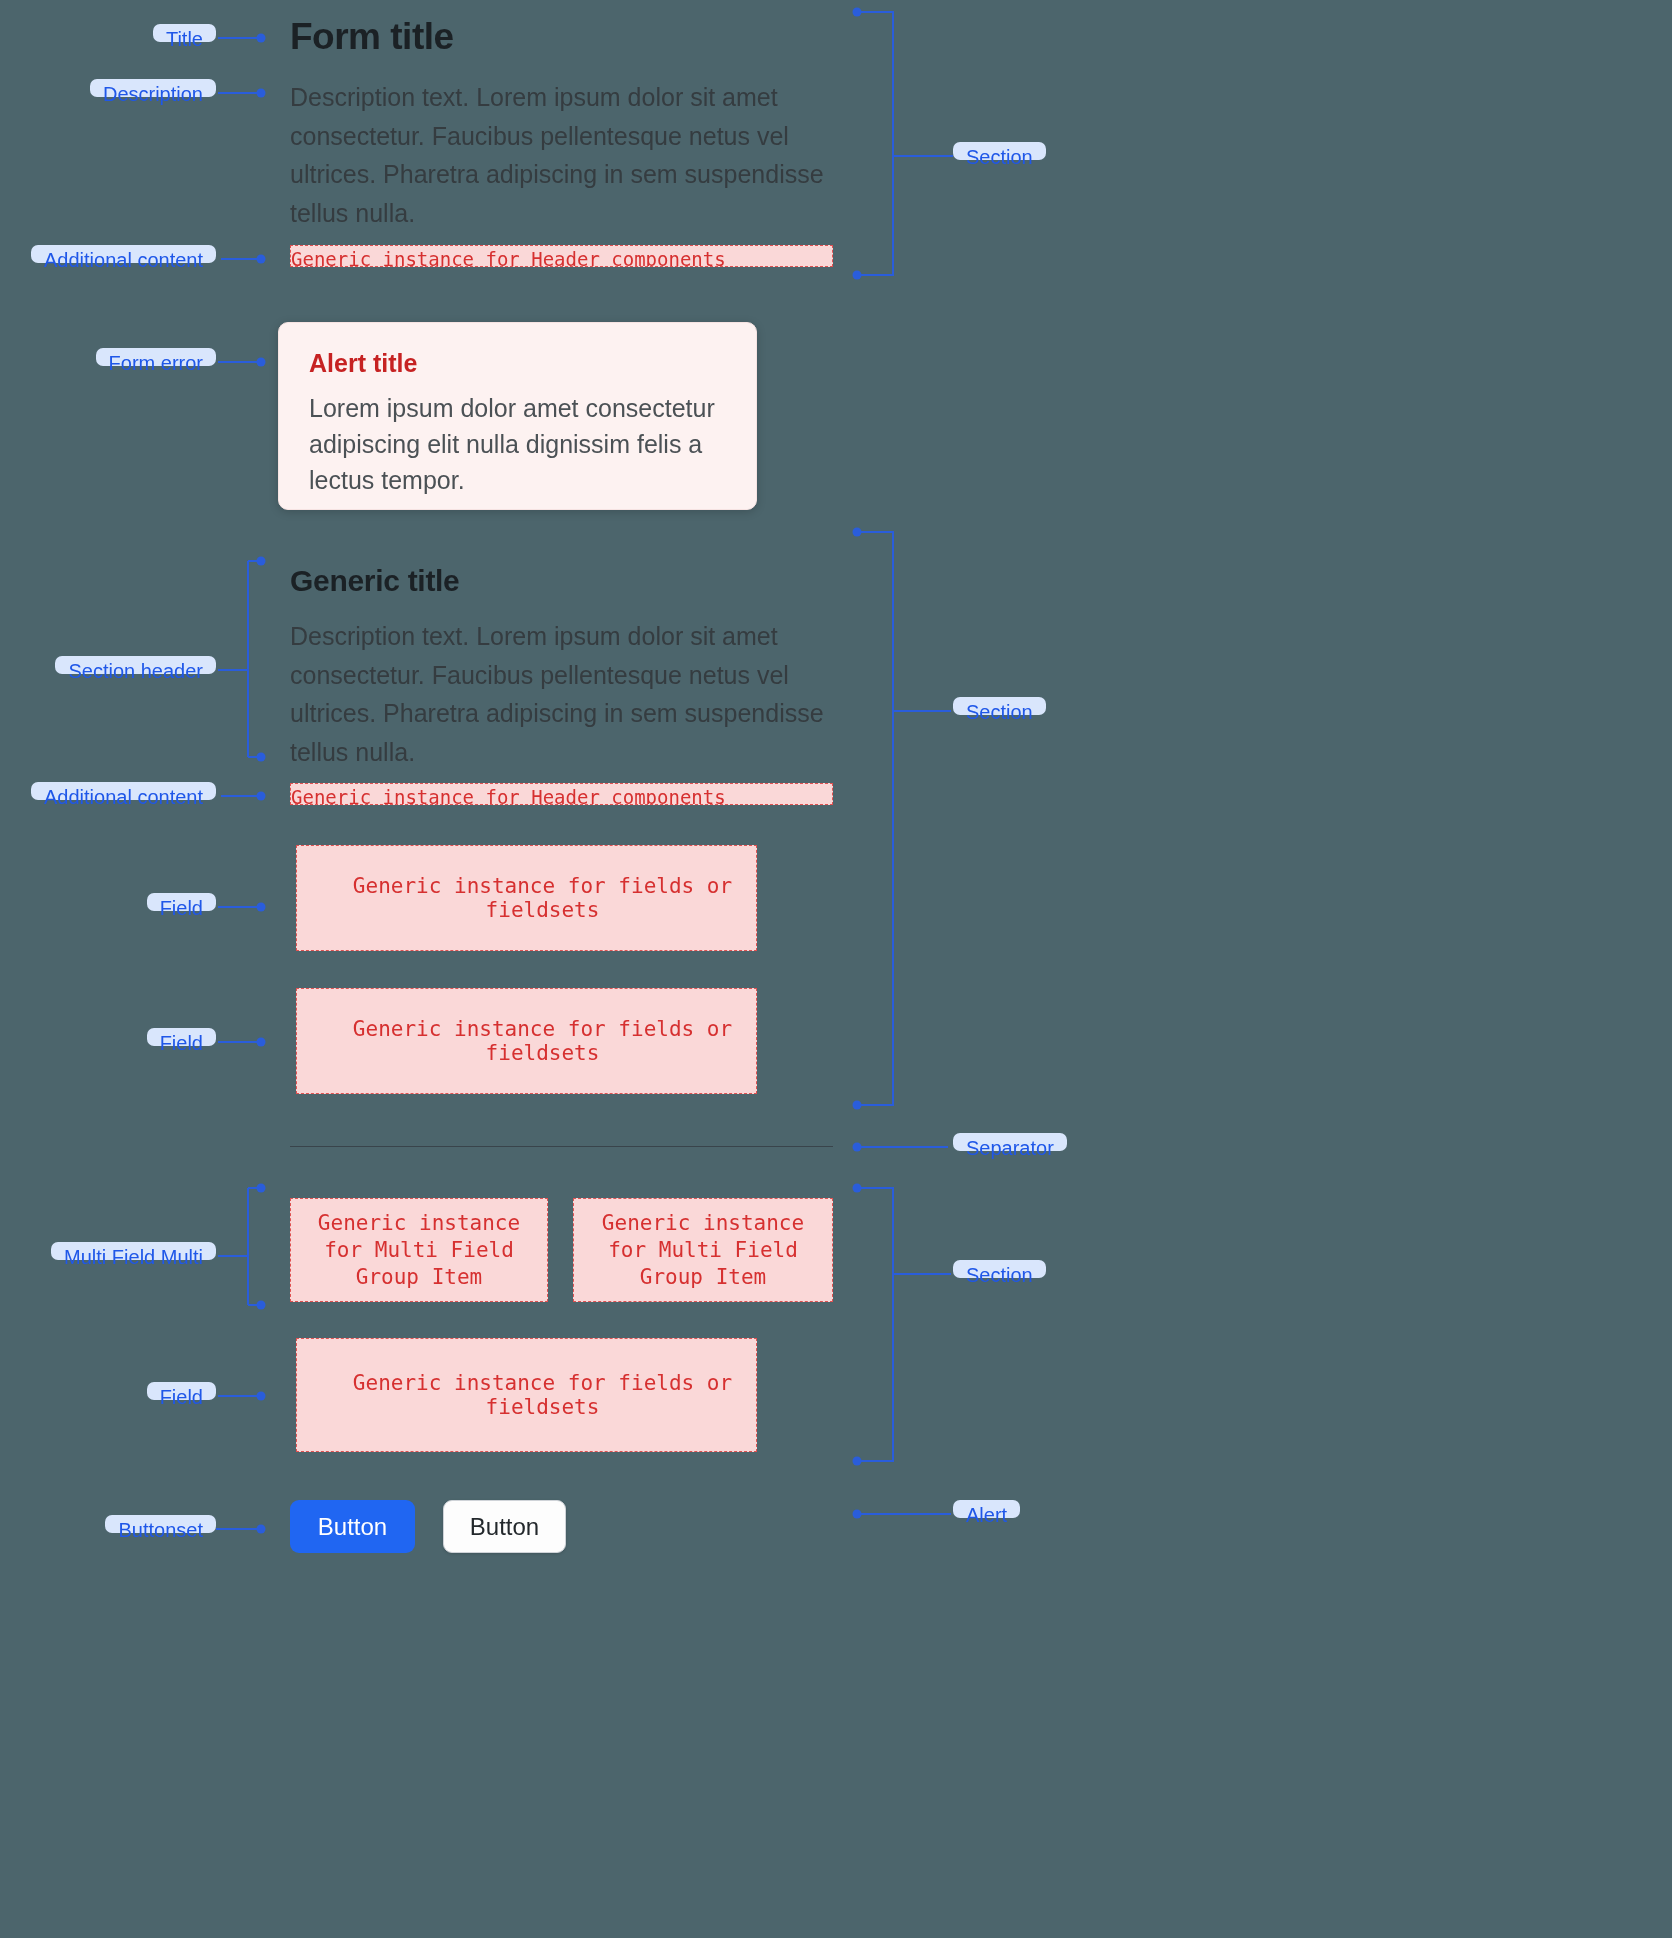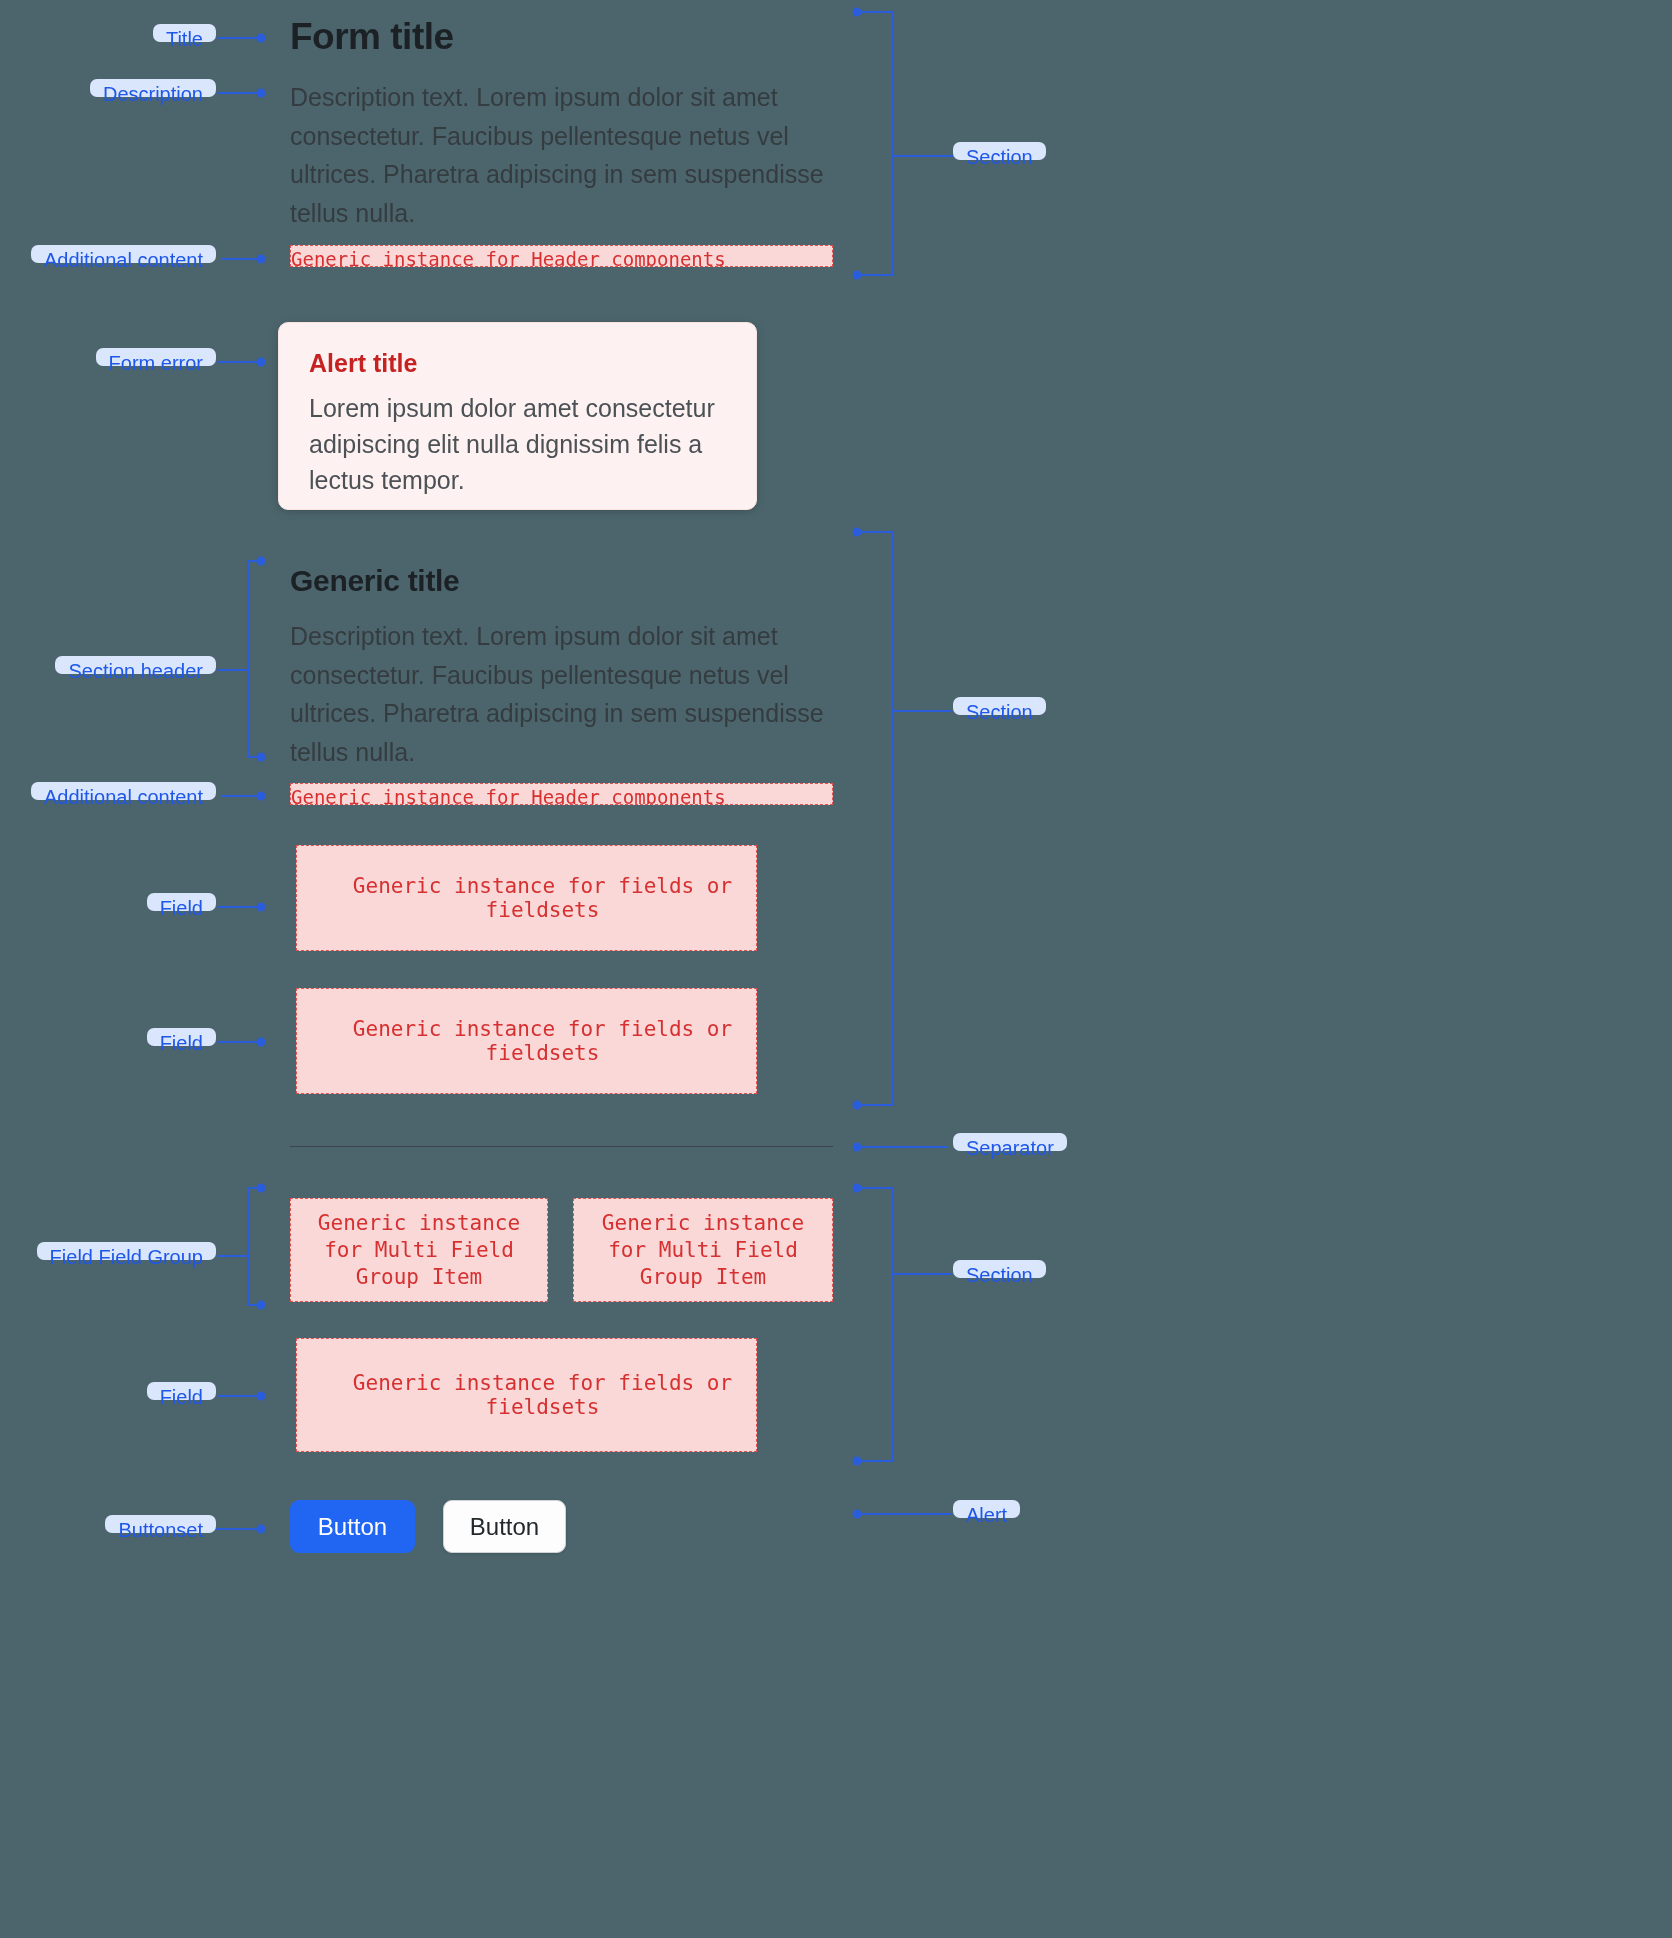--- a/index.html
+++ b/index.html
@@ -167,21 +167,21 @@
   </svg>
 
   <div class="pill pill-left" style="top:24px">Title</div>
   <div class="pill pill-left" style="top:79px">Description</div>
   <div class="pill pill-left" style="top:245px">Additional content</div>
   <div class="pill pill-left" style="top:348px">Form error</div>
   <div class="pill pill-left" style="top:656px">Section header</div>
   <div class="pill pill-left" style="top:782px">Additional content</div>
   <div class="pill pill-left" style="top:893px">Field</div>
   <div class="pill pill-left" style="top:1028px">Field</div>
-  <div class="pill pill-left" style="top:1242px">Field Field Group</div>
+  <div class="pill pill-left" style="top:1242px">Multi Field Multi</div>
   <div class="pill pill-left" style="top:1382px">Field</div>
   <div class="pill pill-left" style="top:1515px">Buttonset</div>
 
   <div class="pill pill-right" style="top:142px">Section</div>
   <div class="pill pill-right" style="top:697px">Section</div>
   <div class="pill pill-right" style="top:1133px">Separator</div>
   <div class="pill pill-right" style="top:1260px">Section</div>
   <div class="pill pill-right" style="top:1500px">Alert</div>
 
   <h1 class="form-title">Form title</h1>

